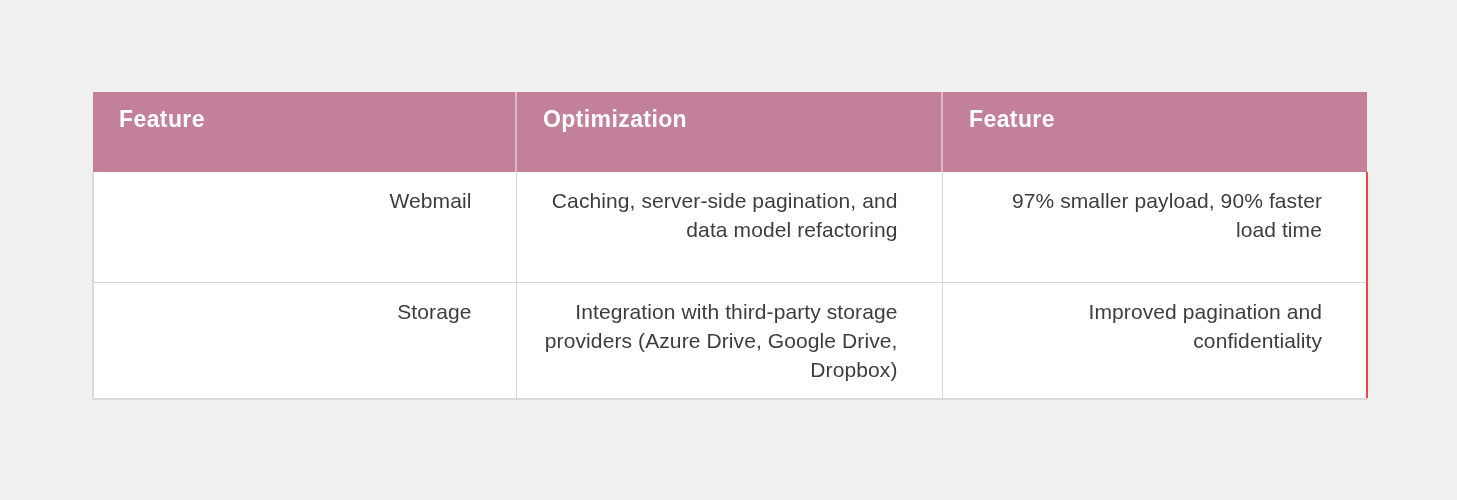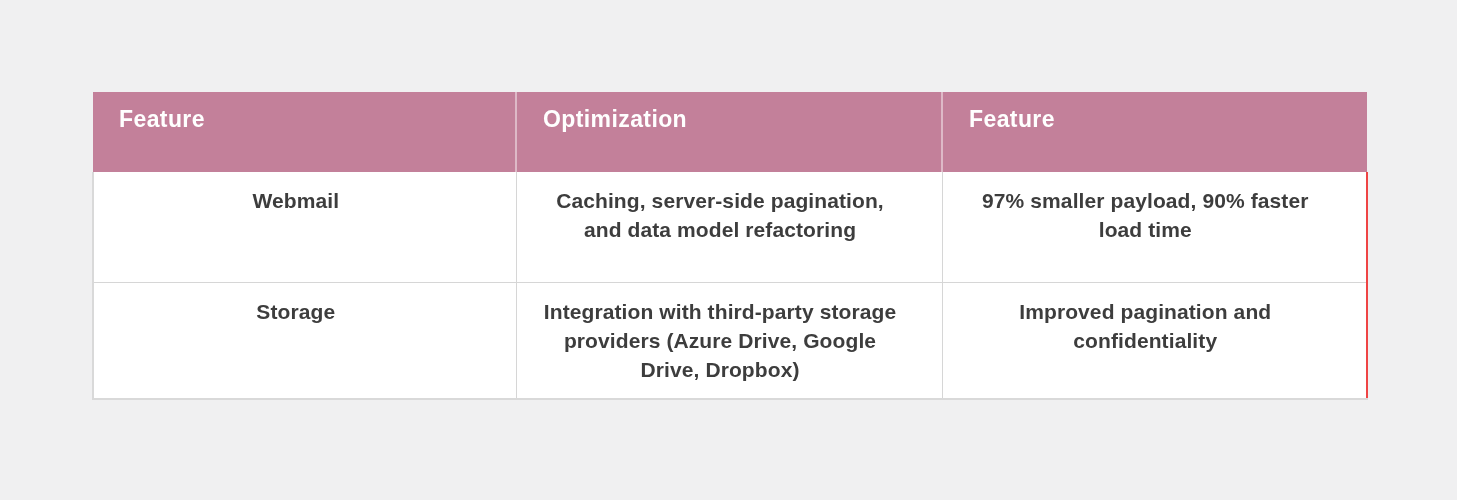--- a/index.html
+++ b/index.html
@@ -45,24 +45,24 @@
   }
   th + th {
     border-left: 2px solid rgba(255, 255, 255, 0.45);
     margin-top: 25px;
   }
 
   tbody td {
     background: #ffffff;
     color: #3d3d3d;
     font-size: 21px;
-    font-weight: 700;
+    font-weight: 400;
     line-height: 29px;
     letter-spacing: 0.1px;
-    text-align: center;
+    text-align: right;
     vertical-align: top;
     padding: 14px 44px 14px 26px;
     border: 1px solid #d6d6d6;
     border-top: none;
   }
   tbody td:first-child  { border-left: 2px solid #d9d9d9; }
   tbody td:last-child   { border-right: 2px solid #ef4444; }
   tbody tr:last-child td { border-bottom: 2px solid #d9d9d9; }
   tbody tr + tr td { border-top: 1px solid #d6d6d6; }
 </style>

